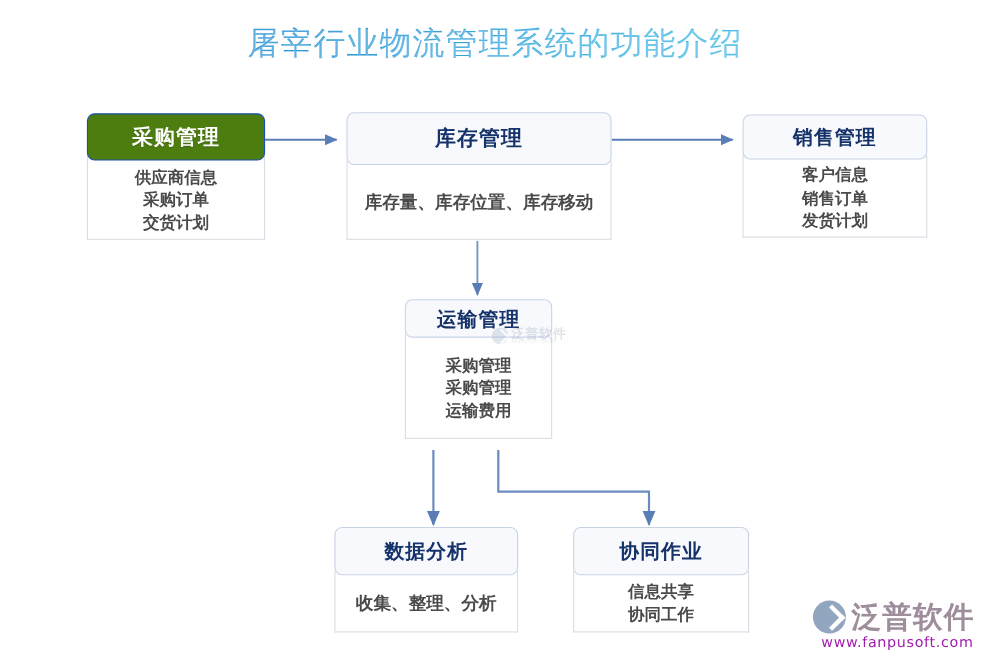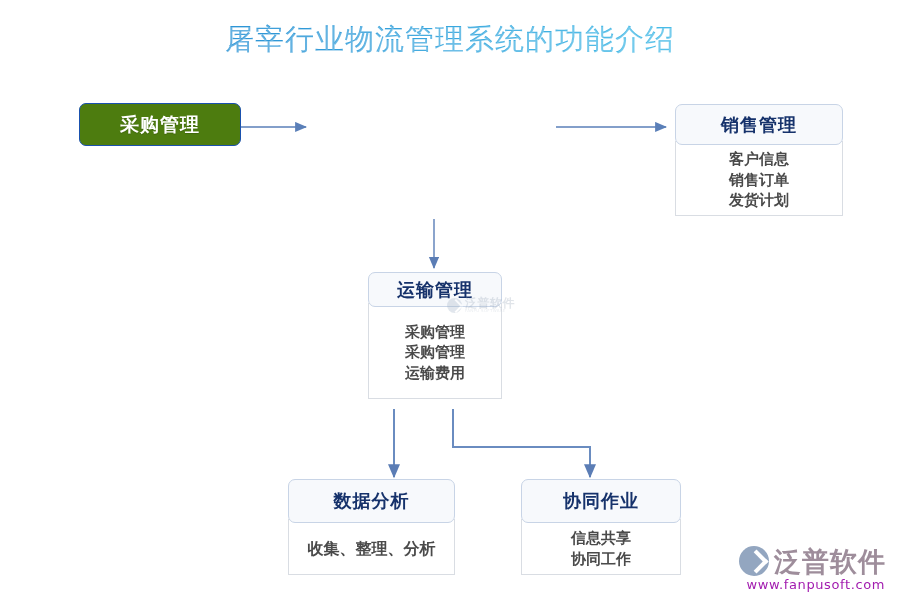--- a/index.html
+++ b/index.html
@@ -208,22 +208,35 @@
 
     <path d="M394,409 L394,477" stroke="#6a8cc0" stroke-width="2" fill="none" marker-end="url(#arwd)"></path>
 
     <path d="M453,409 L453,447 L590,447 L590,477" stroke="#6a8cc0" stroke-width="2" fill="none" stroke-linejoin="miter" marker-end="url(#arwd)"></path>
   </svg>
 
   <div class="node" style="left:79px; top:103px; width:162px;">
     <div class="node-head head-primary" style="height:43px; font-size:19px;">
       <span>采购管理</span>
     </div>
-  </div>
-
+    <div class="node-body" style="height:76px; font-size:15px;">
+      <div class="ln">供应商信息</div>
+      <div class="ln">采购订单</div>
+      <div class="ln">交货计划</div>
+    </div>
+  </div>
+
+  <div class="node" style="left:315px; top:102px; width:241px;">
+    <div class="node-head head-pale" style="height:48px; font-size:19px;">
+      <span>库存管理</span>
+    </div>
+    <div class="node-body" style="height:72px; font-size:16px;">
+      <div class="ln">库存量、库存位置、库存移动</div>
+    </div>
+  </div>
 
   <div class="node" style="left:675px; top:104px; width:168px;">
     <div class="node-head head-pale" style="height:41px; font-size:18px;">
       <span>销售管理</span>
     </div>
     <div class="node-body" style="height:75px; font-size:15px;">
       <div class="ln">客户信息</div>
       <div class="ln">销售订单</div>
       <div class="ln">发货计划</div>
     </div>
@@ -241,21 +254,21 @@
   </div>
 
   <div class="wm-center" style="left:447px; top:297px;">
     <span class="wm-mark"></span>
     <span class="wm-col">
       <span class="wm-txt">泛普软件</span>
       <span class="wm-sub">FANPU SOFTWARE</span>
     </span>
   </div>
 
-  <div class="node" style="left:288px; top:479px; width:167px;">
+  <div class="node" style="left:304px; top:479px; width:167px;">
     <div class="node-head head-pale" style="height:44px; font-size:18px;">
       <span>数据分析</span>
     </div>
     <div class="node-body" style="height:56px; font-size:16px;">
       <div class="ln">收集、整理、分析</div>
     </div>
   </div>
 
   <div class="node" style="left:521px; top:479px; width:160px;">
     <div class="node-head head-pale" style="height:44px; font-size:18px;">

